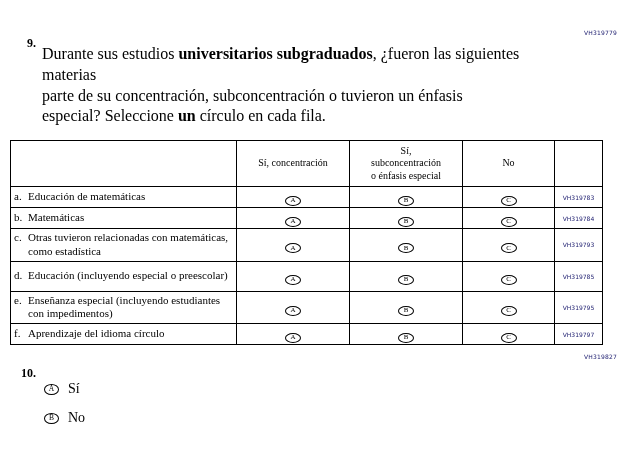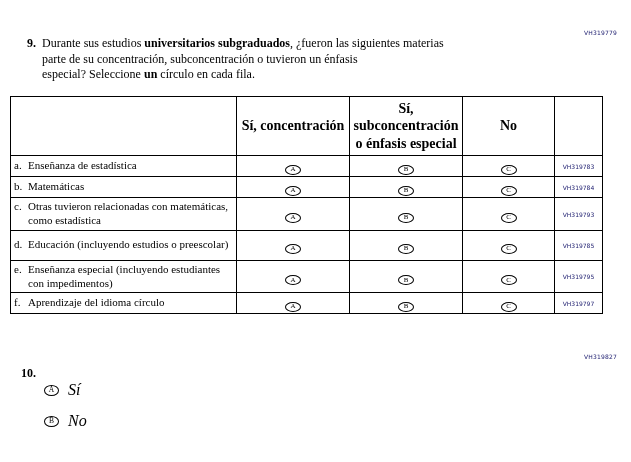--- a/index.html
+++ b/index.html
@@ -31,38 +31,39 @@
   .q-num {
     flex: none;
     width: 26px;
     text-align: right;
     margin-right: 6px;
     font-weight: bold;
     font-size: 12px;
     line-height: 1.3;
   }
   .q-text {
-    font-size: 12px;
+    font-size: 16px;
     line-height: 1.3;
     white-space: pre-line;
+    margin-top: 8px;
   }
   #q9-wrap .q-text { width: 500px; }
   #q10-wrap .q-text { width: 556px; }
 
   table.q9-table {
     border-collapse: collapse;
     table-layout: fixed;
     width: 592px;
     margin-top: 13px;
     background: #ffffff;
   }
   .q9-table th, .q9-table td { border: 1px solid #000000; }
   .q9-table th {
-    font-weight: bold;
-    font-size: 14px;
+    font-weight: normal;
+    font-size: 10px;
     text-align: center;
     vertical-align: middle;
     padding: 3px 2px;
     white-space: pre-line;
     line-height: 1.25;
   }
   .q9-table thead tr { height: 46px; }
   tr.r-single { height: 20px; }
   tr.r-double { height: 30px; }
   td.cell-label { font-size: 11px; padding: 2px 3px; vertical-align: middle; }
@@ -95,21 +96,21 @@
   #q10-wrap .bubble { width: 15px; height: 11px; font-size: 7.5px; }
 
   .options { margin-top: 15px; }
   .option {
     display: flex;
     align-items: center;
     gap: 9px;
     margin-left: 2px;
     margin-bottom: 13px;
   }
-  .option-label { font-size: 16px; font-style: italic; }
+  .option-label { font-size: 14px; }
 </style>
 </head>
 <body>
 
 <div class="page">
 
   <div class="code" id="code-top">VH319779</div>
   <div class="code" id="code-mid">VH319827</div>
 
   <div class="q-wrap" id="q9-wrap">
@@ -137,21 +138,21 @@
 o énfasis especial</th>
           <th>No</th>
           <th></th>
         </tr>
       </thead>
       <tbody>
         <tr class="r-single">
           <td class="cell-label">
               <span class="inner">
                 <span class="row-letter">a.</span>
-                <span class="row-text">Enseñanza de estadística</span>
+                <span class="row-text">Educación de matemáticas</span>
               </span>
             </td>
           <td class="cell-opt"><span class="bubble">A</span></td>
           <td class="cell-opt"><span class="bubble">B</span></td>
           <td class="cell-opt"><span class="bubble">C</span></td>
           <td class="cell-code">VH319783</td>
         </tr>
         <tr class="r-single">
           <td class="cell-label">
               <span class="inner">
@@ -173,21 +174,21 @@
             </td>
           <td class="cell-opt"><span class="bubble">A</span></td>
           <td class="cell-opt"><span class="bubble">B</span></td>
           <td class="cell-opt"><span class="bubble">C</span></td>
           <td class="cell-code">VH319793</td>
         </tr>
         <tr class="r-double">
           <td class="cell-label">
               <span class="inner">
                 <span class="row-letter">d.</span>
-                <span class="row-text">Educación (incluyendo estudios o preescolar)</span>
+                <span class="row-text">Educación (incluyendo especial o preescolar)</span>
               </span>
             </td>
           <td class="cell-opt"><span class="bubble">A</span></td>
           <td class="cell-opt"><span class="bubble">B</span></td>
           <td class="cell-opt"><span class="bubble">C</span></td>
           <td class="cell-code">VH319785</td>
         </tr>
         <tr class="r-double">
           <td class="cell-label">
               <span class="inner">

